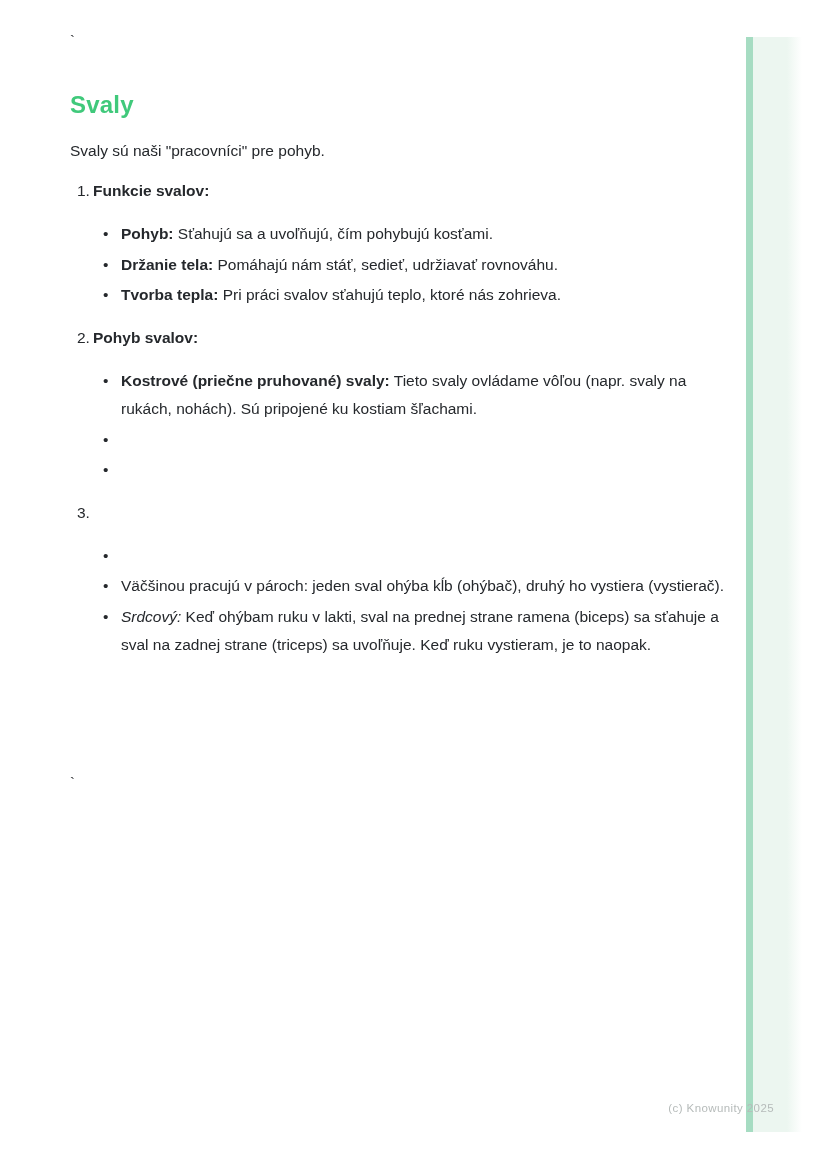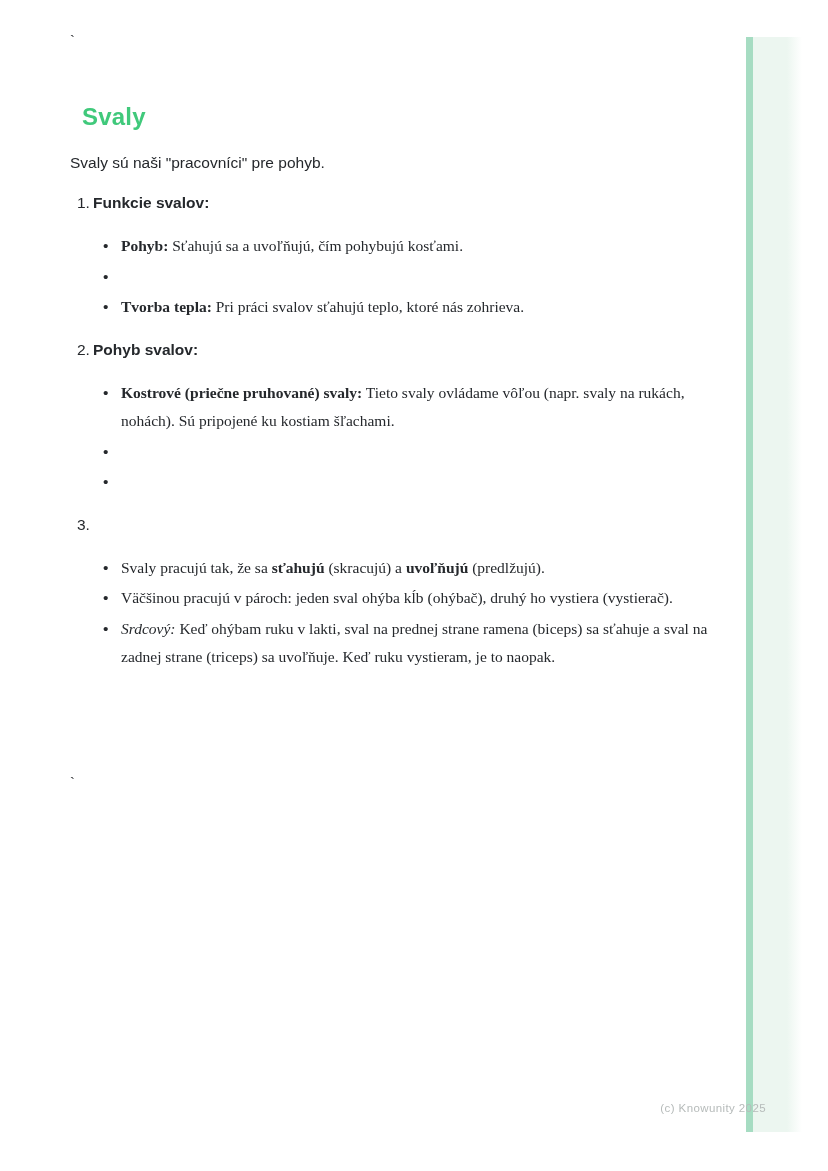--- a/index.html
+++ b/index.html
@@ -6,36 +6,36 @@
   .page{
     position:relative;width:828px;height:1171px;background:#ffffff;
     font-family:"Liberation Sans","DejaVu Sans",sans-serif;color:#25282c;
     overflow:hidden;
   }
   .ribbon{position:absolute;top:37px;left:746px;width:56px;height:1095px;z-index:1;}
   .stray{position:absolute;left:70px;font-size:15px;line-height:16px;color:#2a2d31;z-index:2;}
   .stray-top{top:33px;}
   .stray-bottom{top:775px;}
   .content{position:absolute;left:70px;top:90px;width:658px;z-index:2;}
-  h1.page-title{margin:12px;font-size:24px;line-height:29px;font-weight:700;letter-spacing:.2px;}
+  h1.page-title{margin:0;font-size:24px;line-height:29px;font-weight:700;letter-spacing:.2px;}
   .intro{margin:20px 0 0;font-size:15.5px;line-height:24px;}
   .list{margin:0;}
   .list-item{margin-top:16px;}
   .item-head{display:flex;font-size:15.5px;line-height:24px;}
   .num{flex:none;width:23px;padding-left:7px;box-sizing:border-box;}
   .item-title{font-weight:700;}
   .bullets{margin-top:17px;}
   .bullet{display:flex;padding-left:33px;margin-top:2px;}
   .bullet:first-child{margin-top:0;}
   .dot{flex:none;width:18px;font-size:15.5px;line-height:28.5px;}
-  .bullet-text{font-size:15.5px;line-height:28.5px;font-family:Liberation Serif, serif;}
+  .bullet-text{font-size:15.5px;line-height:28.5px;}
   .bullet-text strong{font-weight:700;}
   .bullet-text em{font-style:italic;}
   .footer{
-    position:absolute;top:1102px;right:62px;font-size:11.5px;letter-spacing:.4px;
+    position:absolute;top:1102px;right:54px;font-size:11.5px;letter-spacing:.4px;
     color:#b6bbba;z-index:3;
   }
 </style>
 </head>
 <body>
 
 <div class="page">
   <div class="ribbon" style="background: linear-gradient(90deg, rgb(166, 220, 194) 0px, rgb(166, 220, 194) 7px, rgb(236, 246, 240) 7px, rgb(236, 246, 240) 41px, rgba(255, 255, 255, 0) 56px);"></div>
 
   <div class="stray stray-top">`</div>
@@ -49,20 +49,21 @@
             <span class="num">1.</span>
             <span class="item-title">Funkcie svalov:</span>
           </div>
           <div class="bullets">
             <div class="bullet">
               <span class="dot">•</span>
               <span class="bullet-text"><strong class="">Pohyb:</strong><span class=""> Sťahujú sa a uvoľňujú, čím pohybujú kosťami.</span></span>
             </div>
             <div class="bullet">
               <span class="dot">•</span>
+              <span class="bullet-text"><strong class="">Držanie tela:</strong><span class=""> Pomáhajú nám stáť, sedieť, udržiavať rovnováhu.</span></span>
             </div>
             <div class="bullet">
               <span class="dot">•</span>
               <span class="bullet-text"><strong class="">Tvorba tepla:</strong><span class=""> Pri práci svalov sťahujú teplo, ktoré nás zohrieva.</span></span>
             </div>
           </div>
         </div>
         <div class="list-item">
           <div class="item-head">
             <span class="num">2.</span>
@@ -81,21 +82,20 @@
             </div>
           </div>
         </div>
         <div class="list-item">
           <div class="item-head">
             <span class="num">3.</span>
           </div>
           <div class="bullets">
             <div class="bullet">
               <span class="dot">•</span>
-              <span class="bullet-text"><span class="">Svaly pracujú tak, že sa </span><strong class="">sťahujú</strong><span class=""> (skracujú) a </span><strong class="">uvoľňujú</strong><span class=""> (predlžujú).</span></span>
             </div>
             <div class="bullet">
               <span class="dot">•</span>
               <span class="bullet-text"><span class="">Väčšinou pracujú v pároch: jeden sval ohýba kĺb (ohýbač), druhý ho vystiera (vystierač).</span></span>
             </div>
             <div class="bullet">
               <span class="dot">•</span>
               <span class="bullet-text"><em class="">Srdcový:</em><span class=""> Keď ohýbam ruku v lakti, sval na prednej strane ramena (biceps) sa sťahuje a sval na zadnej strane (triceps) sa uvoľňuje. Keď ruku vystieram, je to naopak.</span></span>
             </div>
           </div>

